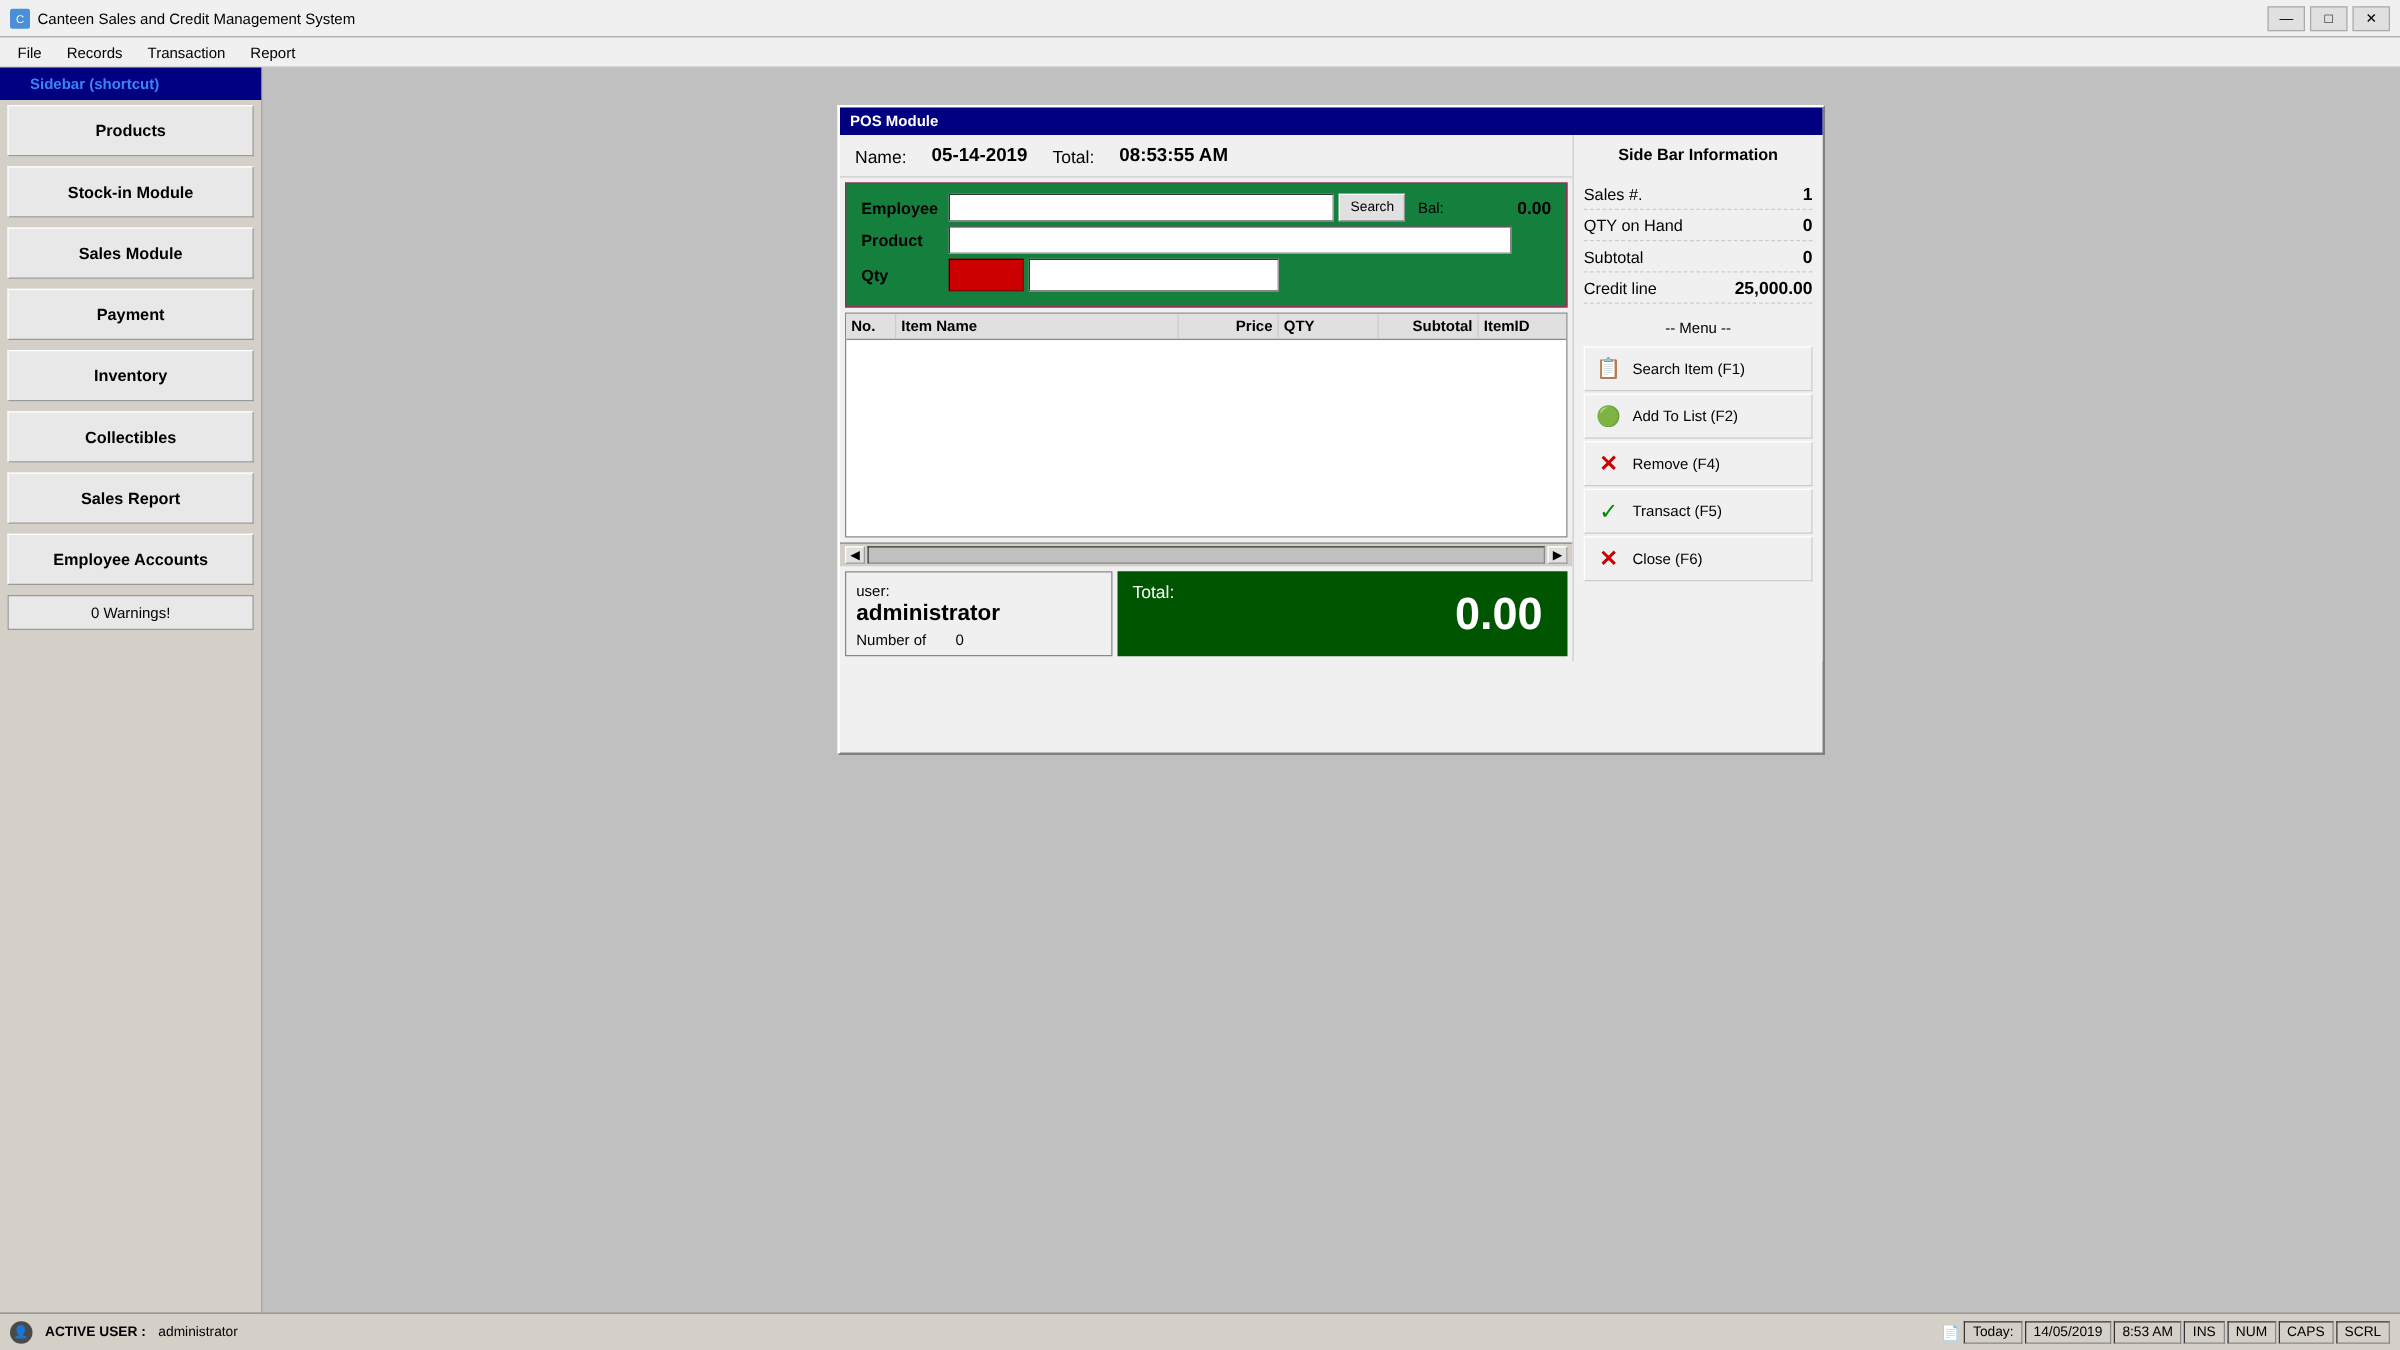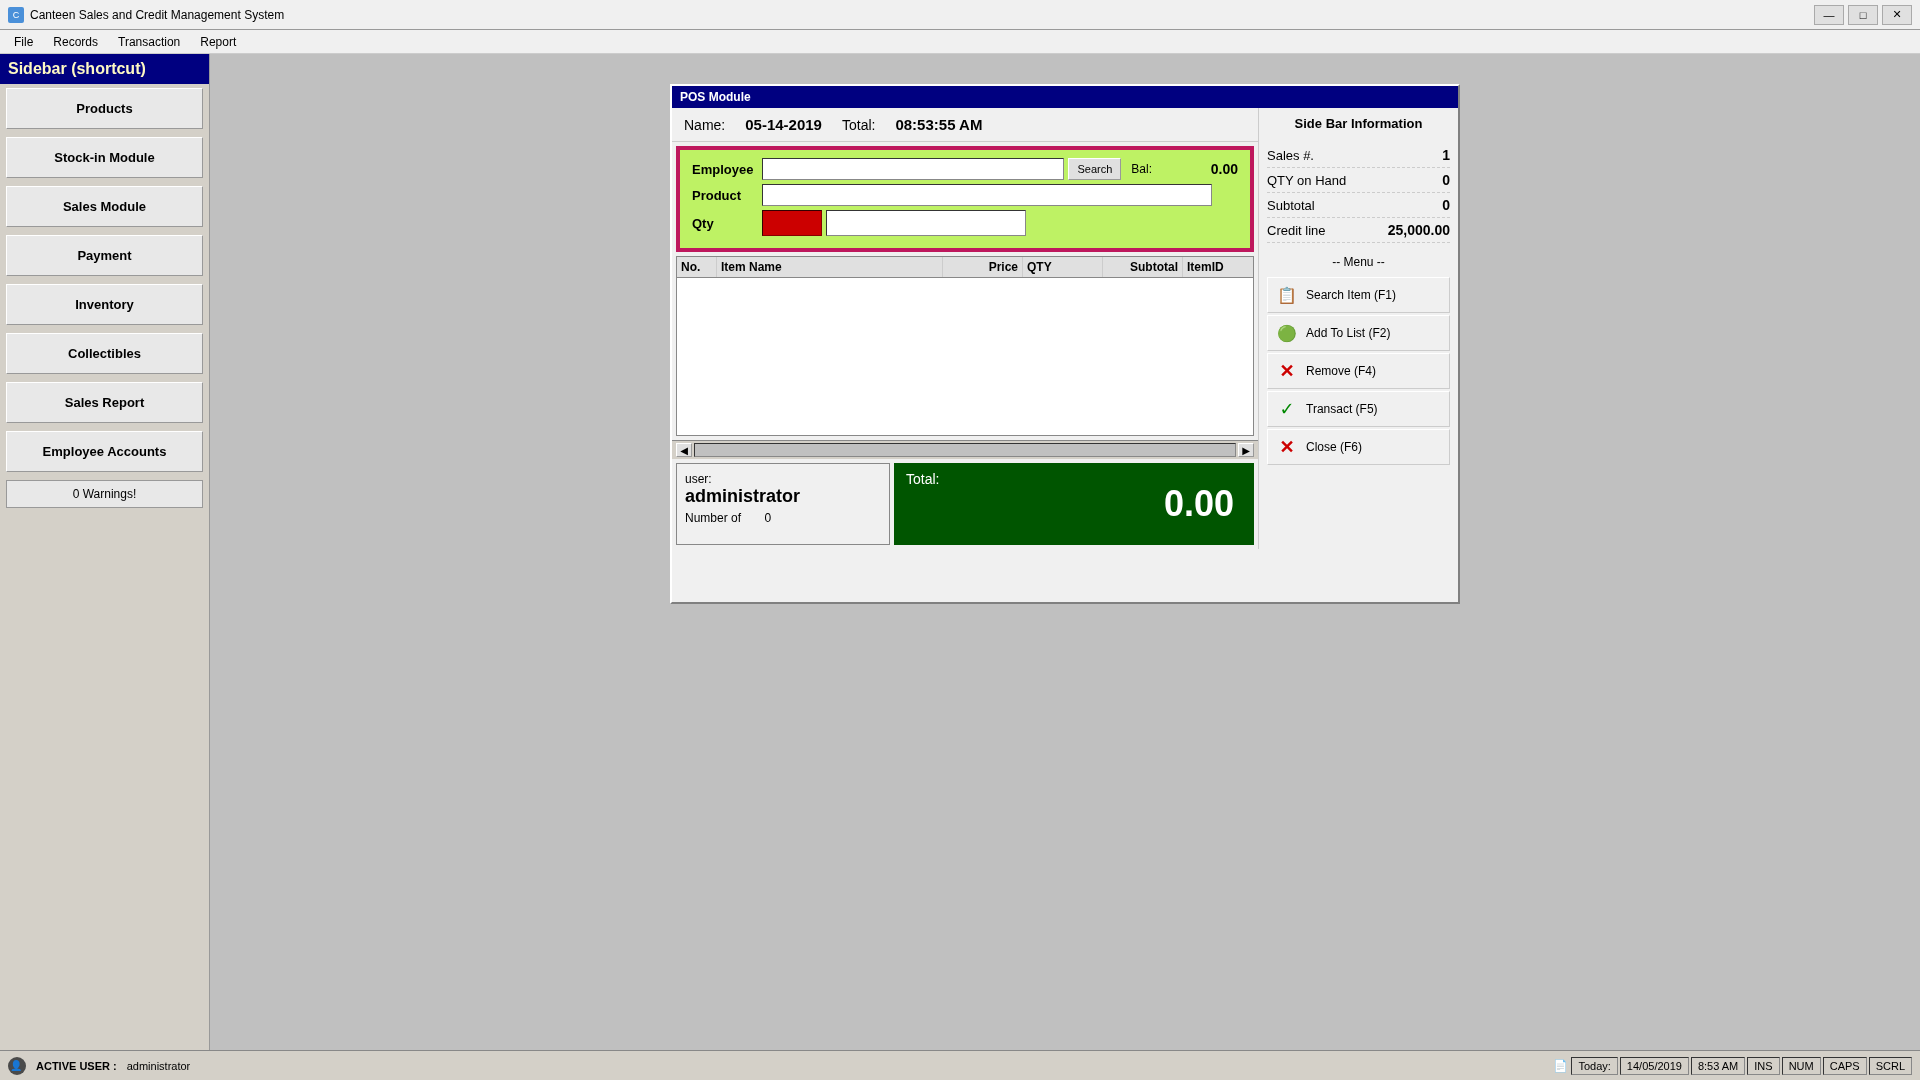--- a/index.html
+++ b/index.html
@@ -80,23 +80,23 @@
     
     #sidebar {
       width: 210px;
       background: #d4d0c8;
       border-right: 1px solid #999;
       display: flex;
       flex-direction: column;
     }
     #sidebar-header {
       background: #000080;
-      color: #fef9c3;
-      padding: 6px 8px;
-      font-size: 16px;
+      color: #3b82f6;
+      padding: 6px 24px;
+      font-size: 12px;
       font-weight: bold;
     }
     .sidebar-btn {
       margin: 4px 6px;
       padding: 12px 8px;
       background: #e8e8e8;
       border: 1px solid #999;
       border-top-color: #fff;
       border-left-color: #fff;
       cursor: pointer;
@@ -166,23 +166,23 @@
       gap: 20px;
       font-size: 14px;
       border-bottom: 1px solid #ccc;
     }
     #datetime-bar .label { font-weight: normal; }
     #datetime-bar .value { font-weight: bold; font-size: 15px; }
 
     
     #pos-form {
       padding: 8px 12px;
-      border: 4px solid #be185d;
+      border: 1px solid #be185d;
       margin: 4px;
-      background: #bef264;
+      background: #15803d;
     }
     .form-row {
       display: flex;
       align-items: center;
       margin-bottom: 4px;
     }
     .form-label {
       width: 70px;
       font-size: 13px;
       font-weight: bold;
@@ -291,21 +291,21 @@
       background: #c0c0c0;
       margin: 0 2px;
       border: 1px inset #888;
     }
 
     
     #pos-bottom {
       display: flex;
       margin: 4px;
       gap: 4px;
-      height: 82px;
+      height: 68px;
     }
     #user-info {
       background: #f0f0f0;
       border: 1px solid #888;
       padding: 8px;
       flex: 1;
     }
     .user-label { font-size: 12px; }
     .user-name { font-size: 18px; font-weight: bold; }
     .number-of { font-size: 12px; margin-top: 4px; }

